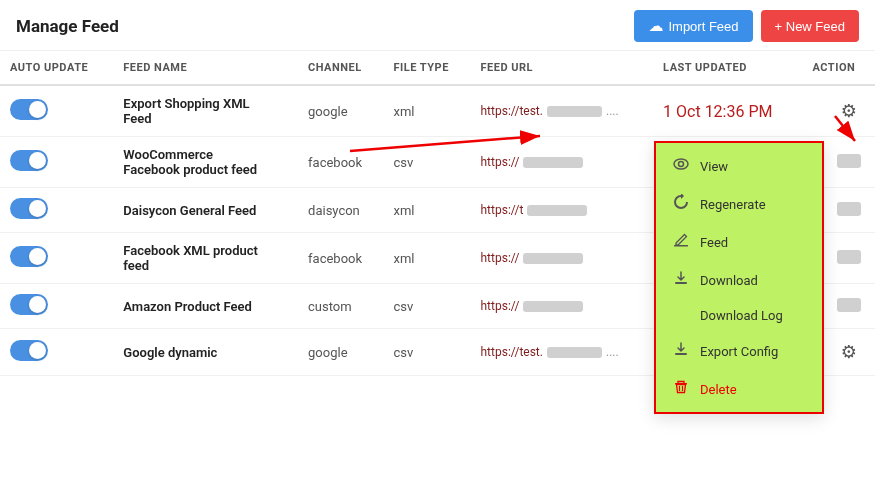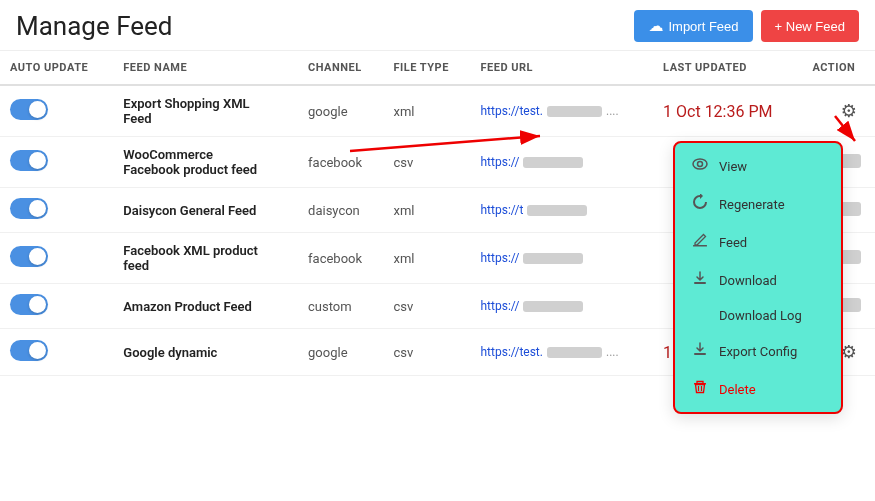--- a/index.html
+++ b/index.html
@@ -15,22 +15,22 @@
 
     
     .header {
       display: flex;
       justify-content: space-between;
       align-items: center;
       padding: 10px 16px 8px 16px;
       border-bottom: 1px solid #eee;
     }
     .page-title {
-      font-size: 26px;
-      font-weight: 400;
+      font-size: 17px;
+      font-weight: 700;
       color: #222;
     }
     .header-actions {
       display: flex;
       gap: 8px;
     }
     .btn {
       display: flex;
       align-items: center;
       gap: 5px;
@@ -130,25 +130,25 @@
       border: none;
       cursor: pointer;
       font-size: 18px;
       color: #555;
       padding: 2px 4px;
     }
 
     
     .dropdown-menu {
       position: absolute;
-      right: 32px;
+      right: 51px;
       top: 90px;
-      background: #5eead4;
+      background: #bef264;
       border: 2px solid #e00;
-      border-radius: 8px;
+      border-radius: 0;
       box-shadow: 0 4px 16px rgba(0,0,0,0.13);
       z-index: 100;
       min-width: 170px;
       padding: 4px 0;
     }
     .dropdown-item {
       display: flex;
       align-items: center;
       gap: 10px;
       padding: 9px 16px;
@@ -172,21 +172,21 @@
     }
 
     
     .url-wrap {
       display: flex;
       align-items: center;
       gap: 4px;
     }
     .url-text {
       font-size: 12px;
-      color: #1d4ed8;
+      color: #7f1d1d;
       max-width: 90px;
       overflow: hidden;
       white-space: nowrap;
       text-overflow: ellipsis;
     }
     .url-blur {
       display: inline-block;
       background: #d0d0d0;
       height: 11px;
       border-radius: 3px;

